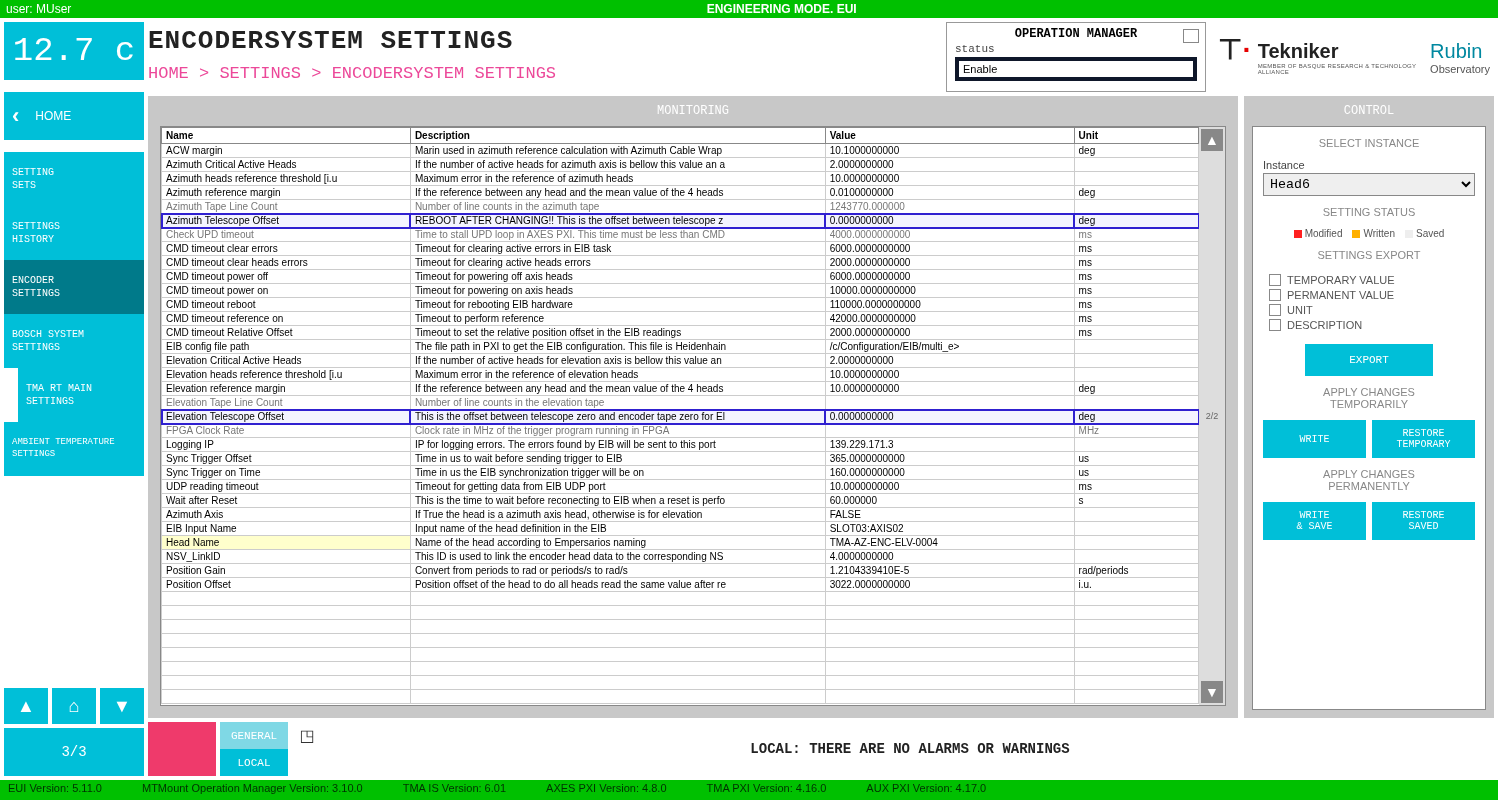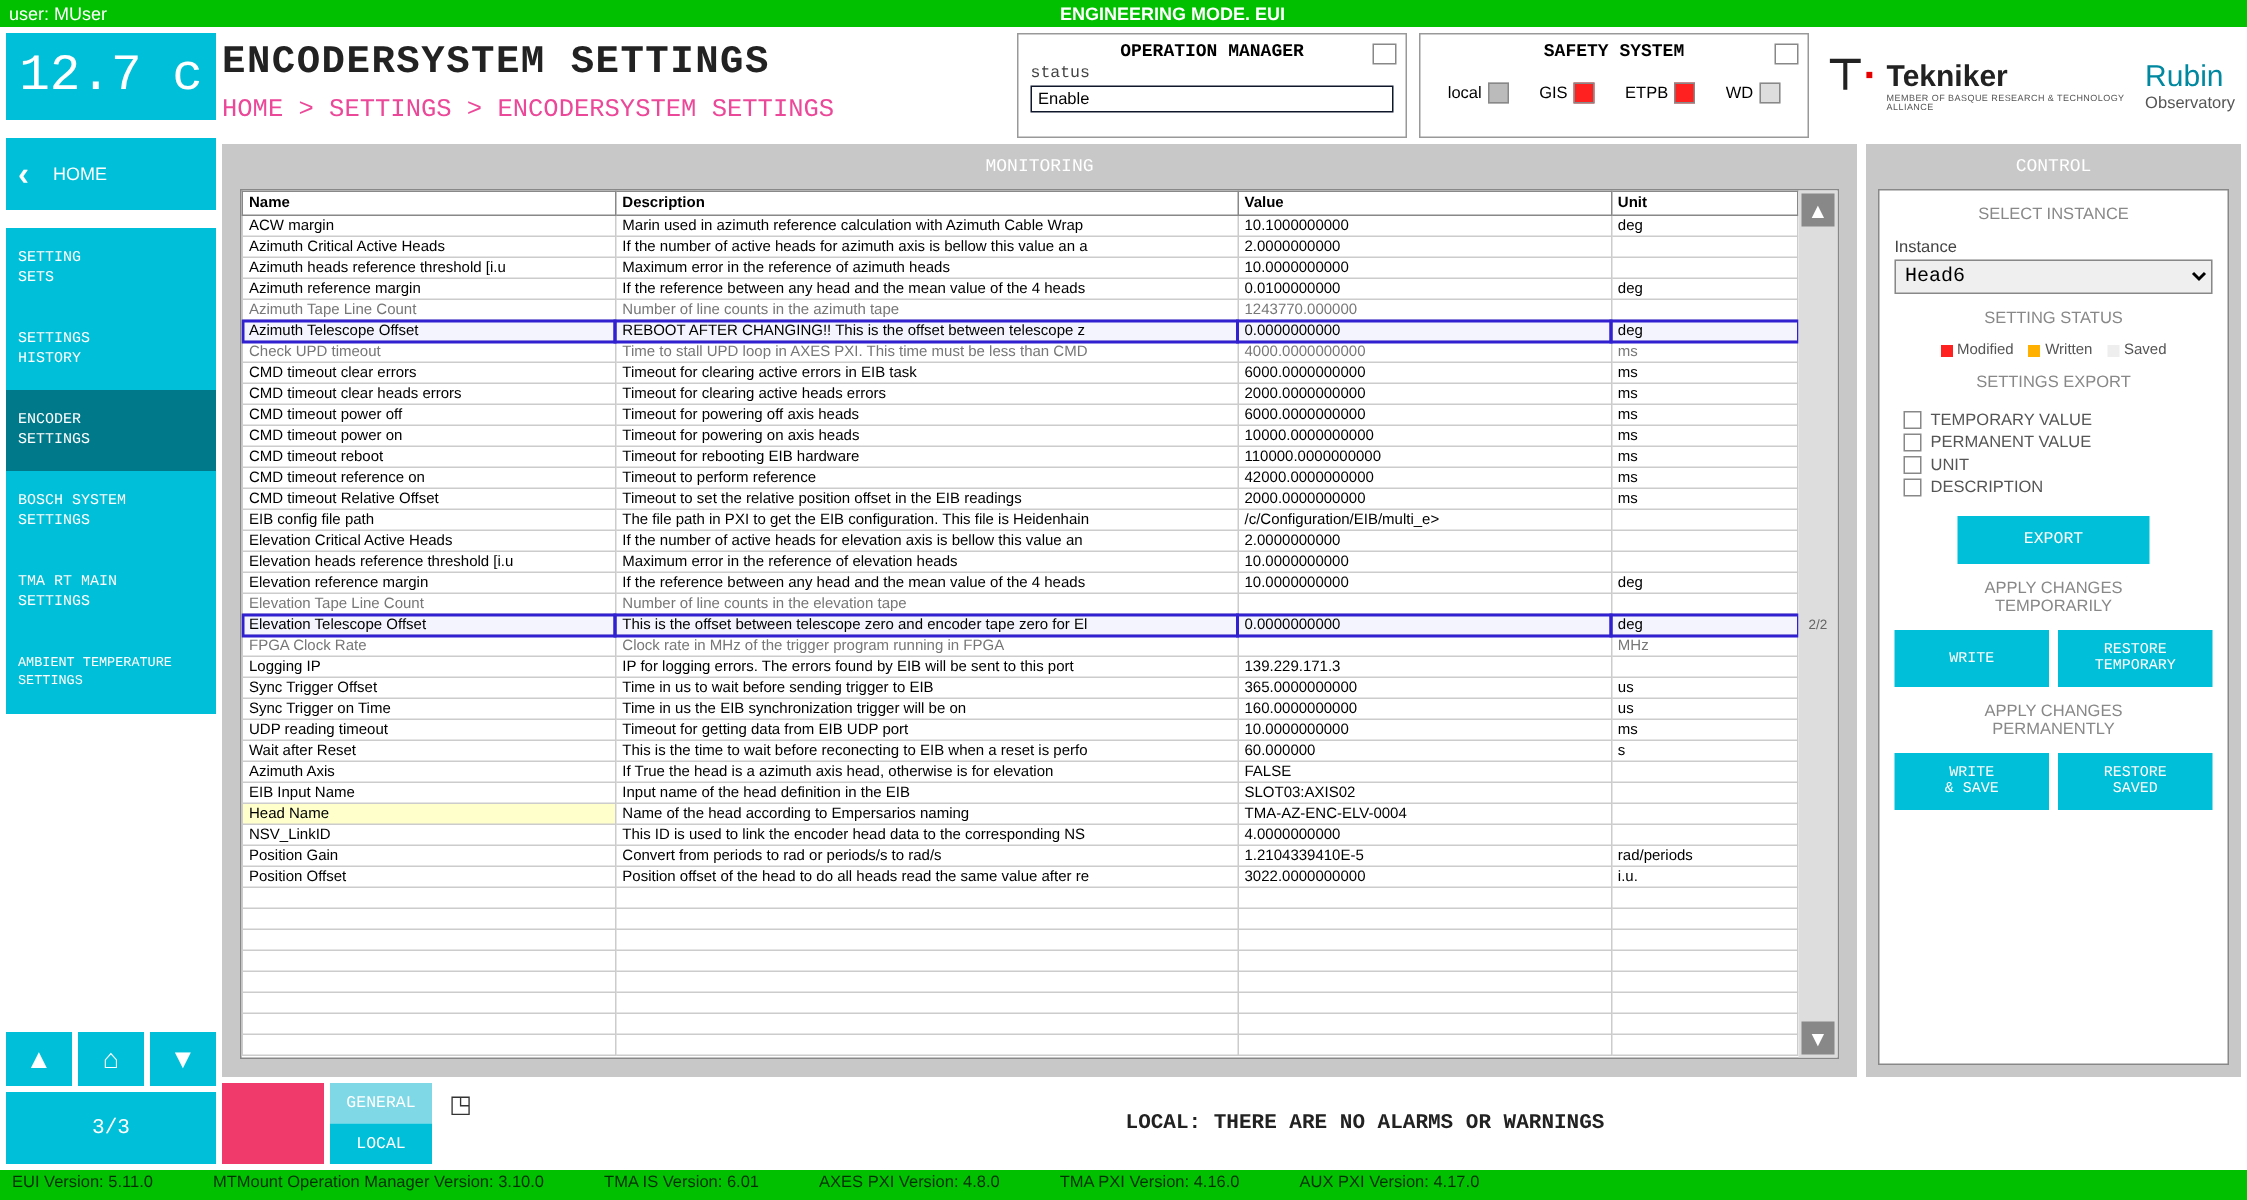--- a/index.html
+++ b/index.html
@@ -21,21 +21,21 @@
 .nav-page{background:#00bfd8;color:#fff;height:48px;display:flex;align-items:center;justify-content:center;font-family:'Courier New',monospace;font-size:14px}
 .content{flex:1;display:flex;flex-direction:column;gap:4px}
 .header-row{display:flex;gap:8px;height:70px}
 .title-block{flex:1;padding:4px 0}
 .title-block h1{font-family:'Courier New',monospace;font-size:26px;font-weight:bold;color:#222;letter-spacing:1px}
 .breadcrumb{font-family:'Courier New',monospace;font-size:17px;color:#ec4899;margin-top:8px}
 .panel-box{border:1px solid #999;padding:4px 8px;position:relative;width:260px}
 .panel-box .ptitle{font-family:'Courier New',monospace;font-size:12px;font-weight:bold;text-align:center}
 .panel-box .picon{position:absolute;top:6px;right:6px;width:16px;height:14px;border:1px solid #888}
 .opmgr .plabel{font-family:'Courier New',monospace;font-size:11px;color:#444;margin-top:2px}
-.opmgr input{width:100%;border:1px solid #0f172a;padding:2px 4px;font-size:11px;margin-top:2px}
+.opmgr input{width:100%;border:4px solid #0f172a;padding:2px 4px;font-size:11px;margin-top:2px}
 .safety .row{display:flex;justify-content:space-around;margin-top:14px;font-family:'Courier New',monospace;font-size:11px}
 .safety .ind{display:flex;align-items:center;gap:4px}
 .safety .sq{width:14px;height:14px;border:1px solid #888}
 .logos{width:280px;display:flex;align-items:center;gap:12px;padding:4px}
 .logo-tek{display:flex;align-items:flex-start;gap:6px}
 .logo-tek .mark{font-size:28px;font-weight:bold;color:#222;line-height:0.7}
 .logo-tek .mark .r{color:#e60000}
 .logo-tek .txt{font-size:20px;font-weight:bold;color:#222}
 .logo-tek .sub{font-size:6px;color:#555;letter-spacing:0.3px}
 .logo-rubin{color:#0088a0;font-size:20px}
@@ -97,21 +97,21 @@
     </div>
     <div id="nav-items">
         <div class="nav-item" style="white-space: pre-line;">SETTING
 SETS</div>
         <div class="nav-item" style="white-space: pre-line;">SETTINGS
 HISTORY</div>
         <div class="nav-item active" style="white-space: pre-line;">ENCODER
 SETTINGS</div>
         <div class="nav-item" style="white-space: pre-line;">BOSCH SYSTEM
 SETTINGS</div>
-        <div class="nav-item" style="white-space: pre-line;">TMA RT MAIN
+        <div class="nav-item" style="white-space: pre-line; margin-left: 14px;">TMA RT MAIN
 SETTINGS</div>
         <div class="nav-item small" style="white-space: pre-line;">AMBIENT TEMPERATURE
 SETTINGS</div>
       </div>
     <div class="nav-bottom">
       <div class="nav-arrows">
         <div>▲</div>
         <div>⌂</div>
         <div>▼</div>
       </div>
@@ -123,42 +123,20 @@
     <div class="header-row">
       <div class="title-block">
         <h1>ENCODERSYSTEM SETTINGS</h1>
         <div class="breadcrumb">HOME &gt; SETTINGS &gt; ENCODERSYSTEM SETTINGS</div>
       </div>
       <div class="panel-box opmgr">
         <div class="ptitle">OPERATION MANAGER</div>
         <div class="picon"></div>
         <div class="plabel">status</div>
         <input value="Enable" style="">
-      </div>
-      <div class="panel-box safety">
-        <div class="ptitle">SAFETY SYSTEM</div>
-        <div class="picon"></div>
-        <div class="row" id="safety-row">
-            <span class="ind">
-              <span>local</span>
-              <span class="sq" style="background:#bbb"></span>
-            </span>
-            <span class="ind">
-              <span>GIS</span>
-              <span class="sq" style="background:#ff2020"></span>
-            </span>
-            <span class="ind">
-              <span>ETPB</span>
-              <span class="sq" style="background:#ff2020"></span>
-            </span>
-            <span class="ind">
-              <span>WD</span>
-              <span class="sq" style="background:#ddd"></span>
-            </span>
-          </div>
       </div>
       <div class="logos">
         <div class="logo-tek">
           <div class="mark">⊤<span class="r">·</span></div>
           <div>
             <div class="txt">Tekniker</div>
             <div class="sub">MEMBER OF BASQUE RESEARCH
 &amp; TECHNOLOGY ALLIANCE</div>
           </div>
         </div>

